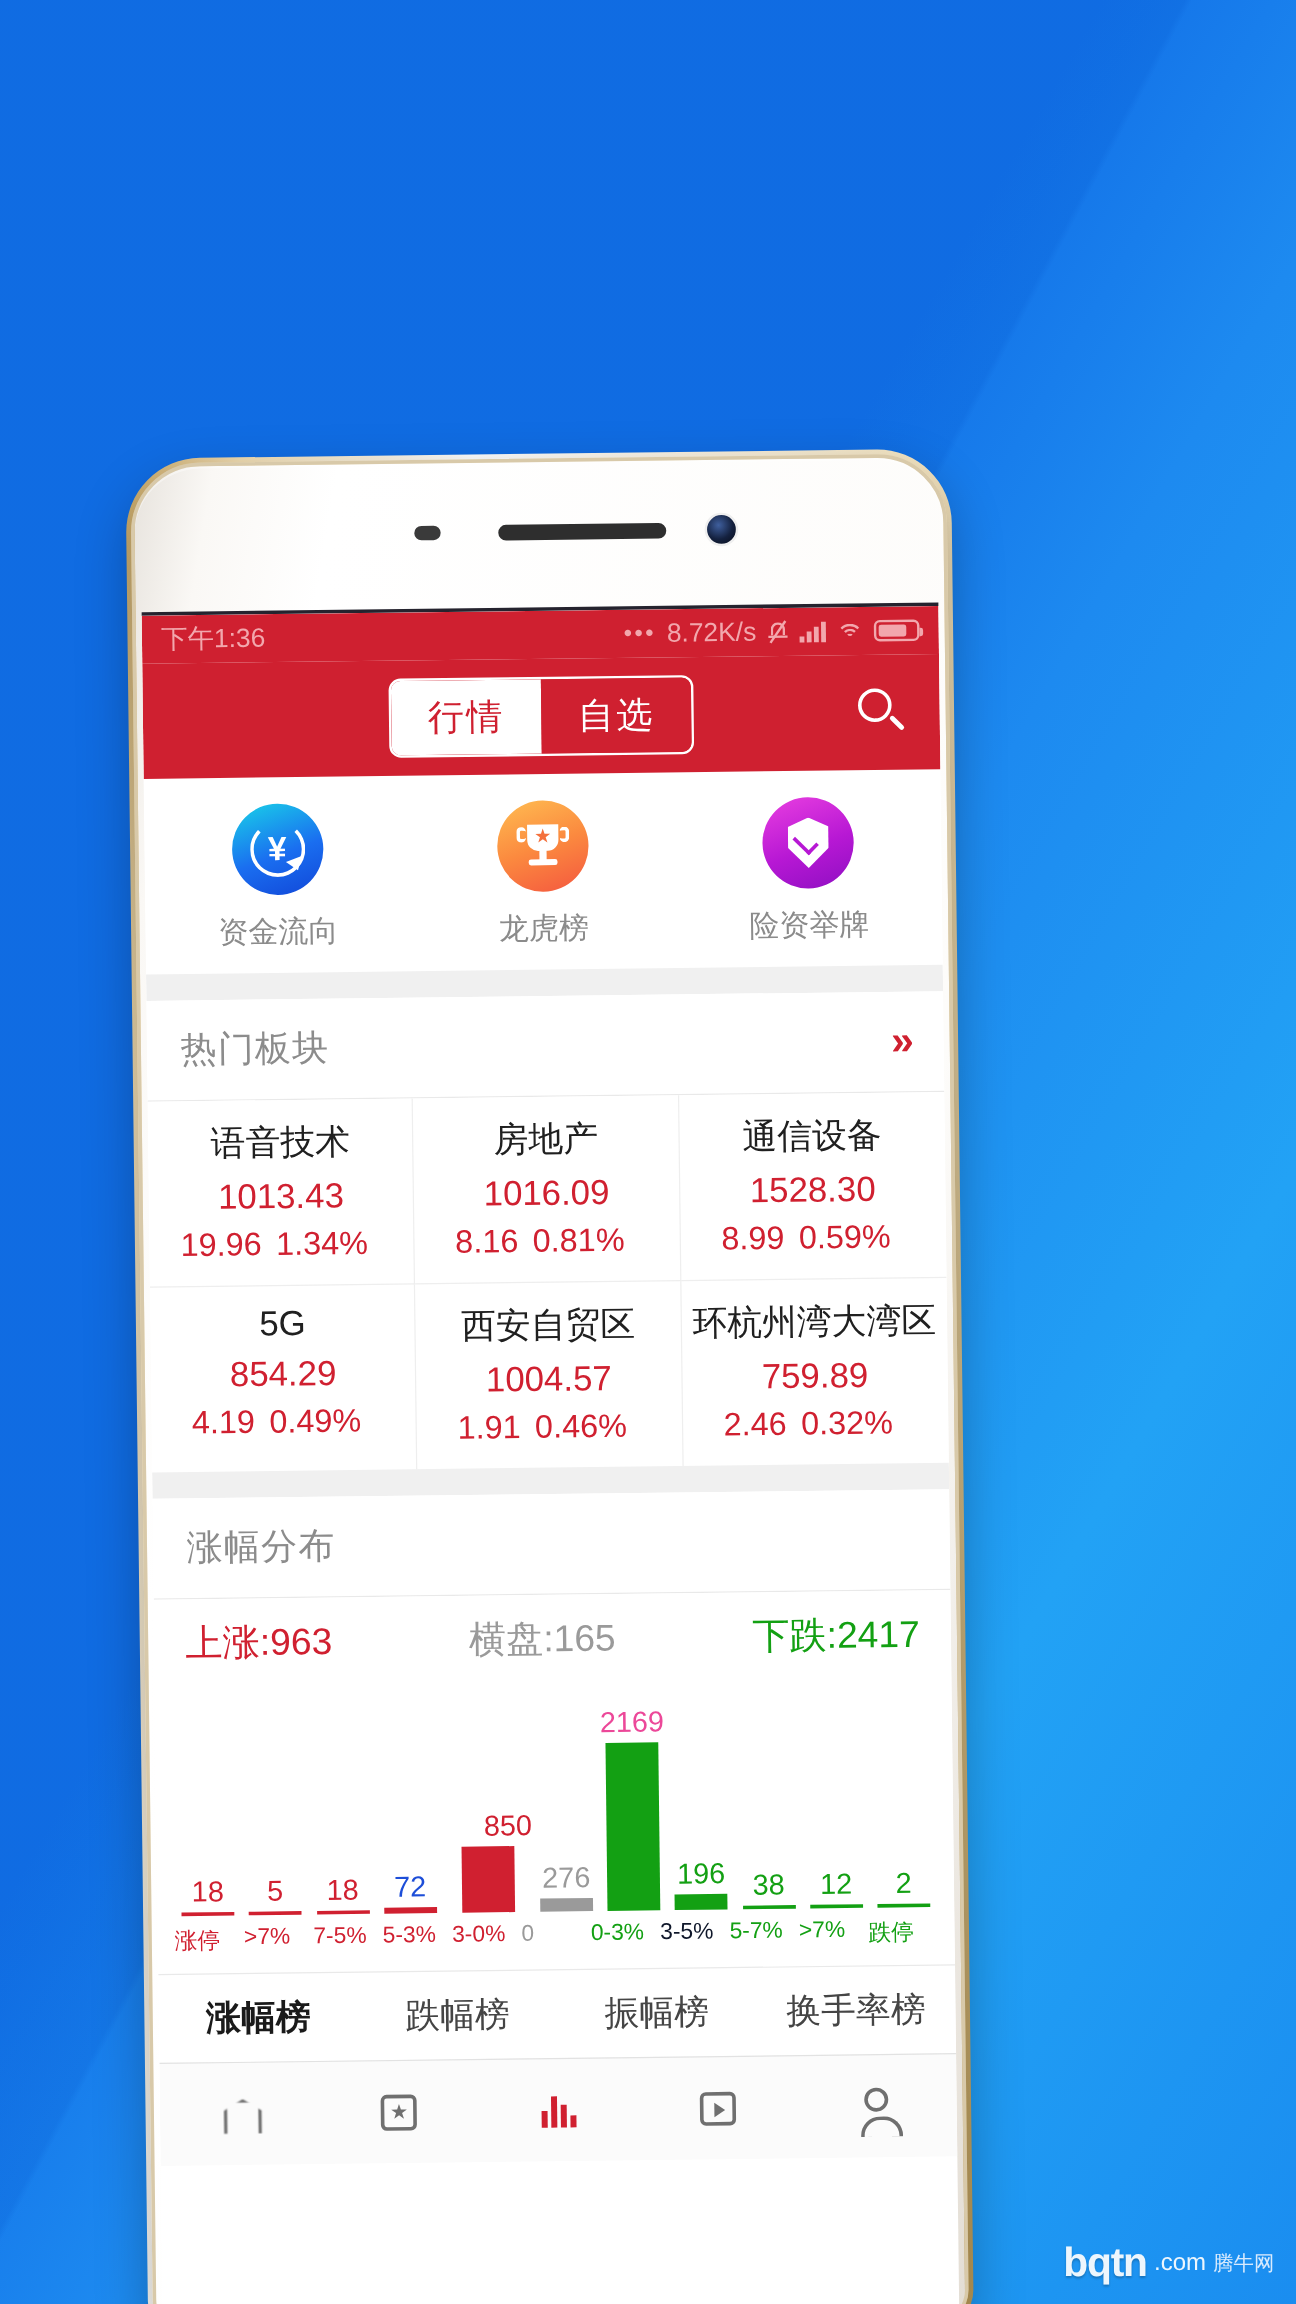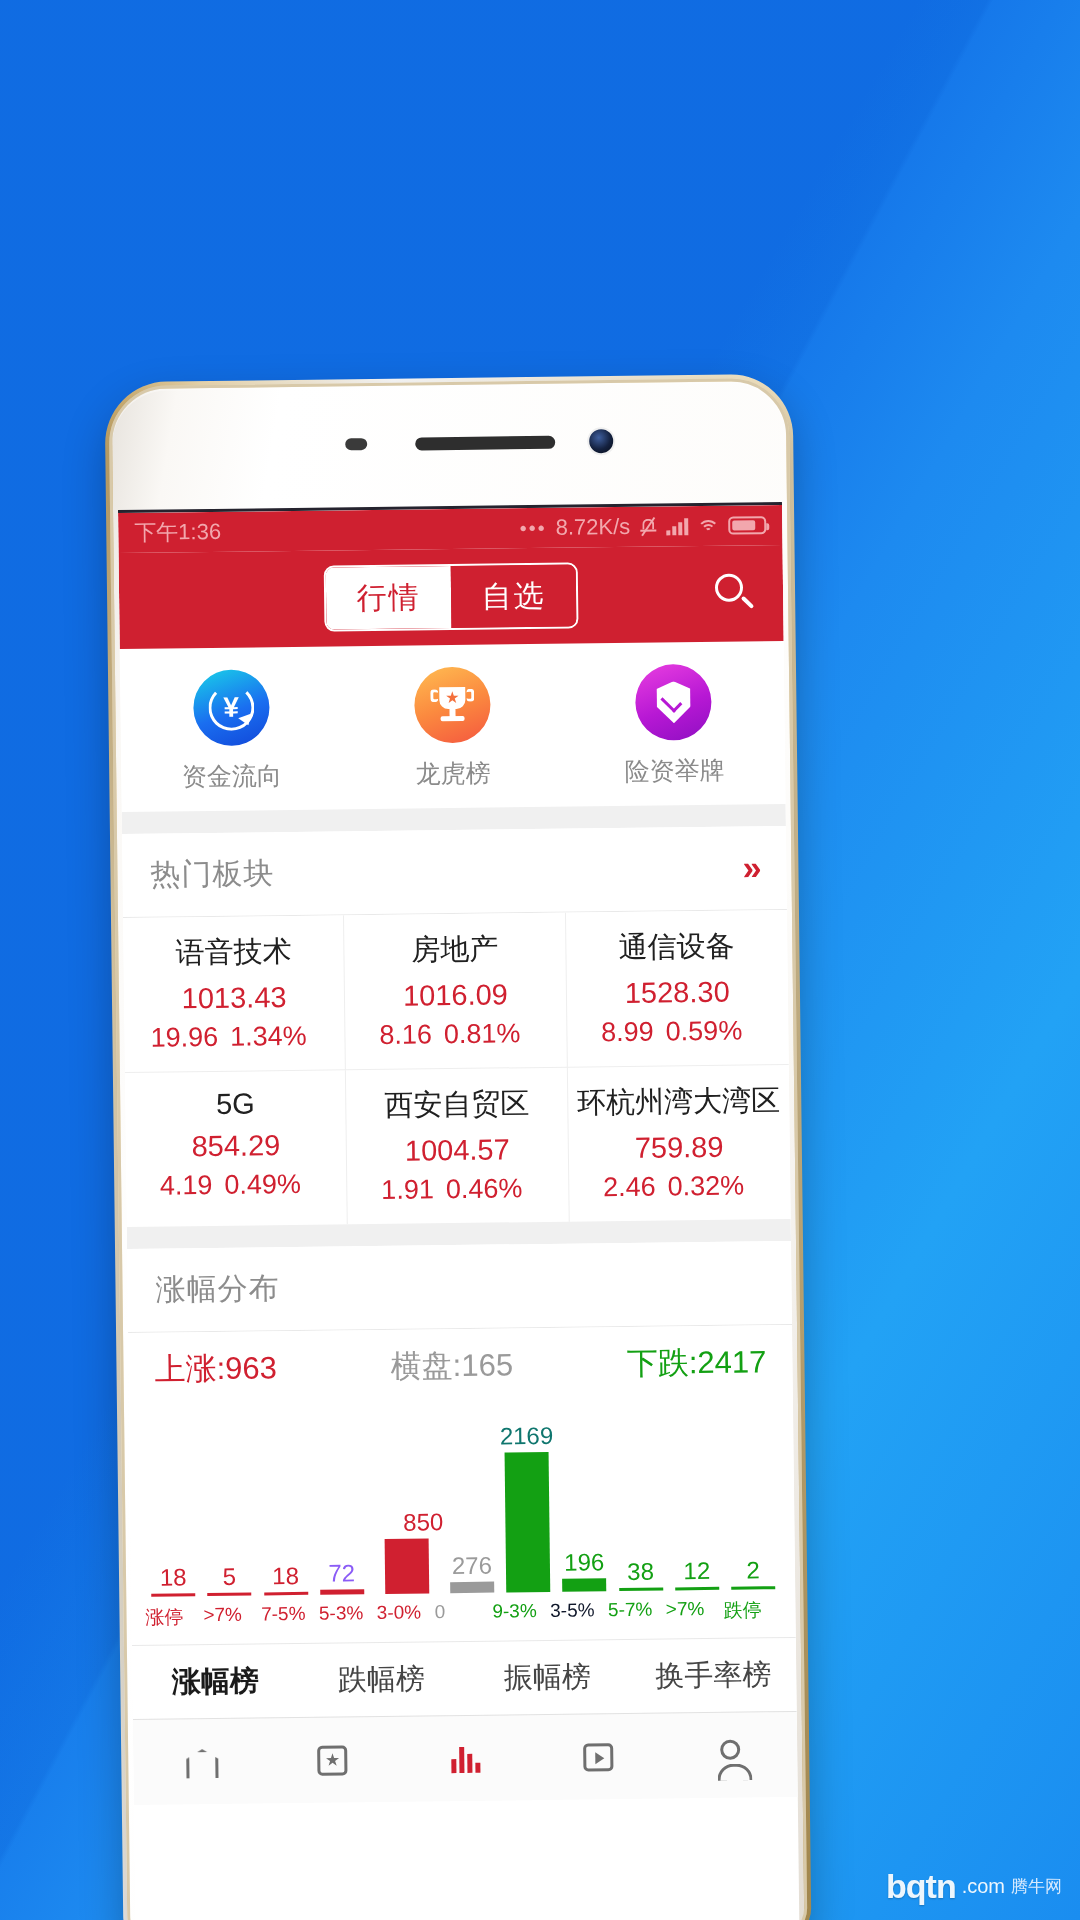--- a/index.html
+++ b/index.html
@@ -479,33 +479,33 @@
         </div>
         <div class="bar-col">
           <div class="bar-val" style="color: rgb(208, 32, 48);">5</div>
           <div class="bar" style="height: 3px; background: rgb(208, 32, 48);"></div>
         </div>
         <div class="bar-col">
           <div class="bar-val" style="color: rgb(208, 32, 48);">18</div>
           <div class="bar" style="height: 3px; background: rgb(208, 32, 48);"></div>
         </div>
         <div class="bar-col">
-          <div class="bar-val" style="color: #8b5cf6;">72</div>
+          <div class="bar-val" style="color: #1d4ed8;">72</div>
           <div class="bar" style="height: 5px; background: rgb(208, 32, 48);"></div>
         </div>
         <div class="bar-col">
           <div class="bar-val" style="color: rgb(208, 32, 48); margin-left: 34px;">850</div>
           <div class="bar" style="height: 55px; background: rgb(208, 32, 48);"></div>
         </div>
         <div class="bar-col">
           <div class="bar-val" style="color: rgb(154, 154, 154);">276</div>
           <div class="bar" style="height: 11px; background: rgb(154, 154, 154);"></div>
         </div>
         <div class="bar-col">
-          <div class="bar-val" style="color: #0f766e;">2169</div>
+          <div class="bar-val" style="color: #ec4899;">2169</div>
           <div class="bar" style="height: 140px; background: rgb(19, 160, 19);"></div>
         </div>
         <div class="bar-col">
           <div class="bar-val" style="color: rgb(19, 160, 19);">196</div>
           <div class="bar" style="height: 13px; background: rgb(19, 160, 19);"></div>
         </div>
         <div class="bar-col">
           <div class="bar-val" style="color: rgb(19, 160, 19);">38</div>
           <div class="bar" style="height: 3px; background: rgb(19, 160, 19);"></div>
         </div>
@@ -518,21 +518,21 @@
           <div class="bar" style="height: 3px; background: rgb(19, 160, 19);"></div>
         </div>
       </div>
     <div class="axis-row" id="dist-axis">
         <div class="axis-cell" style="color: rgb(208, 32, 48);">涨停</div>
         <div class="axis-cell" style="color: rgb(208, 32, 48);">&gt;7%</div>
         <div class="axis-cell" style="color: rgb(208, 32, 48);">7-5%</div>
         <div class="axis-cell" style="color: rgb(208, 32, 48);">5-3%</div>
         <div class="axis-cell" style="color: rgb(208, 32, 48);">3-0%</div>
         <div class="axis-cell" style="color: rgb(154, 154, 154);">0</div>
-        <div class="axis-cell" style="color: rgb(19, 160, 19);">9-3%</div>
+        <div class="axis-cell" style="color: rgb(19, 160, 19);">0-3%</div>
         <div class="axis-cell" style="color: #0f172a;">3-5%</div>
         <div class="axis-cell" style="color: rgb(19, 160, 19);">5-7%</div>
         <div class="axis-cell" style="color: rgb(19, 160, 19);">&gt;7%</div>
         <div class="axis-cell" style="color: rgb(19, 160, 19);">跌停</div>
       </div>
 
     <div class="rank-tabs">
       <div class="rank-tab active">涨幅榜</div>
       <div class="rank-tab">跌幅榜</div>
       <div class="rank-tab">振幅榜</div>

